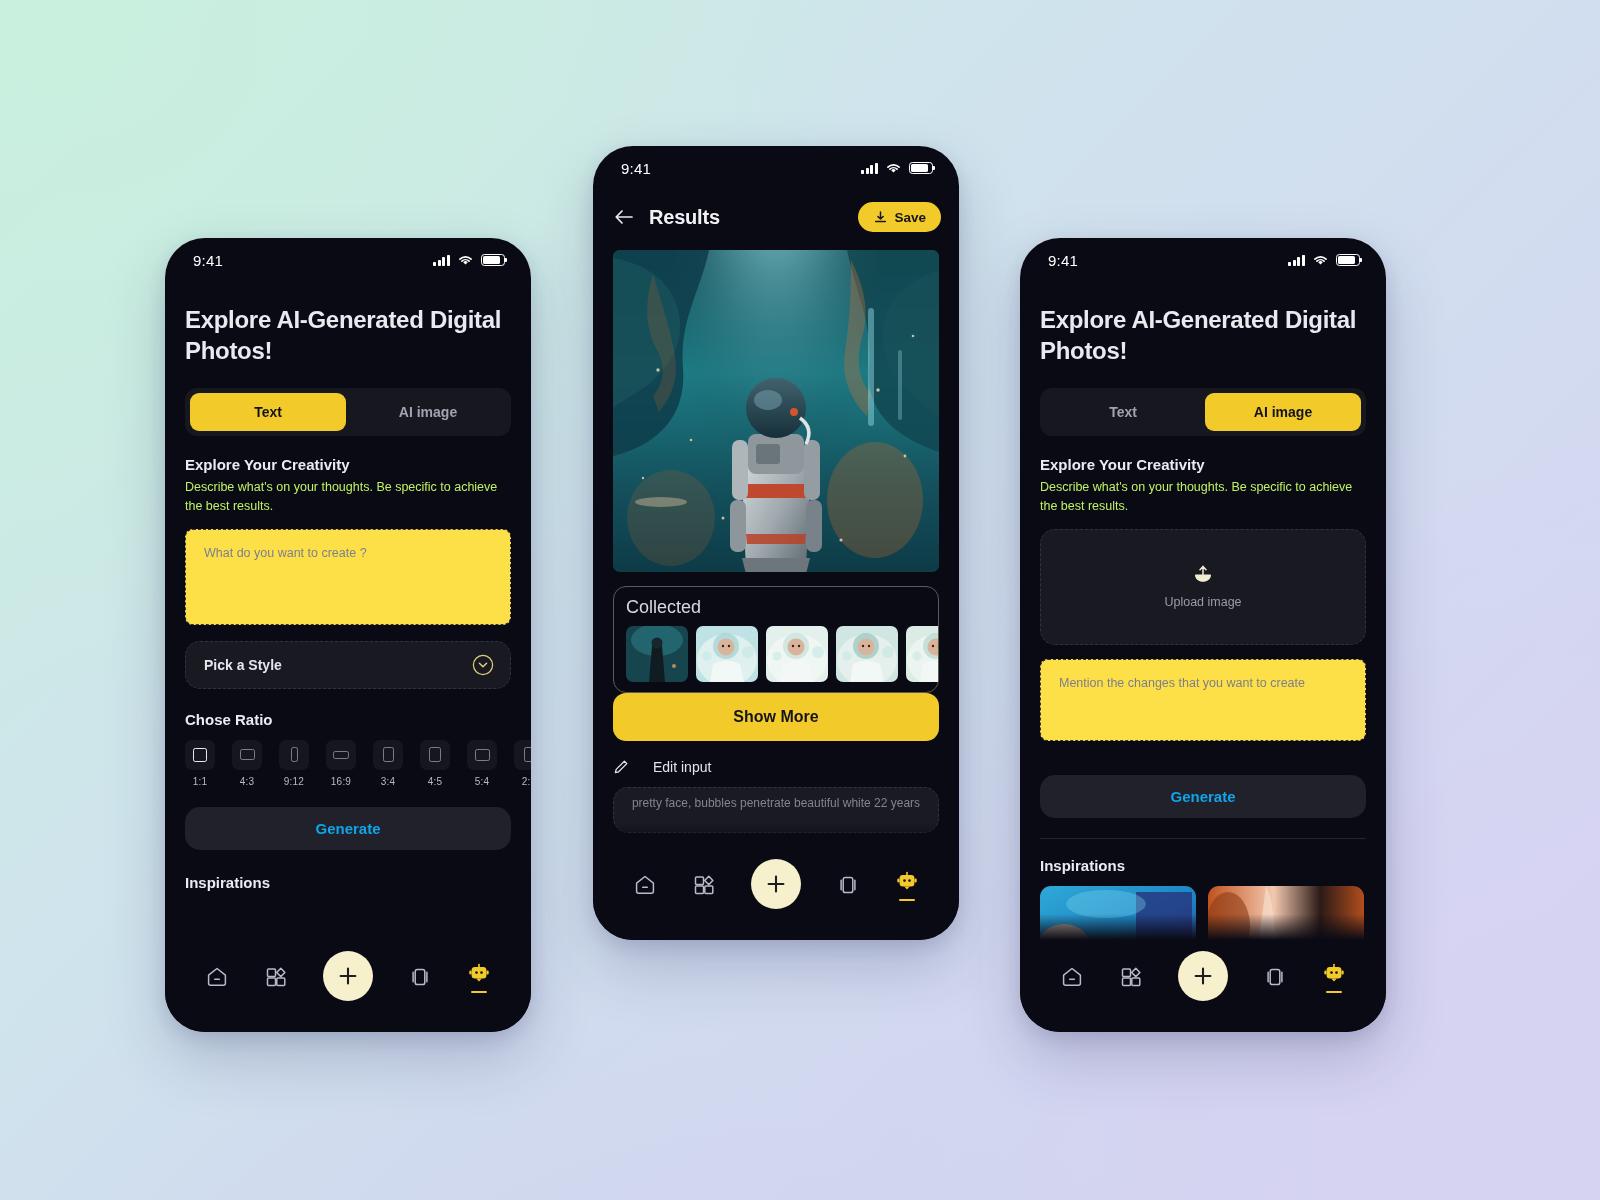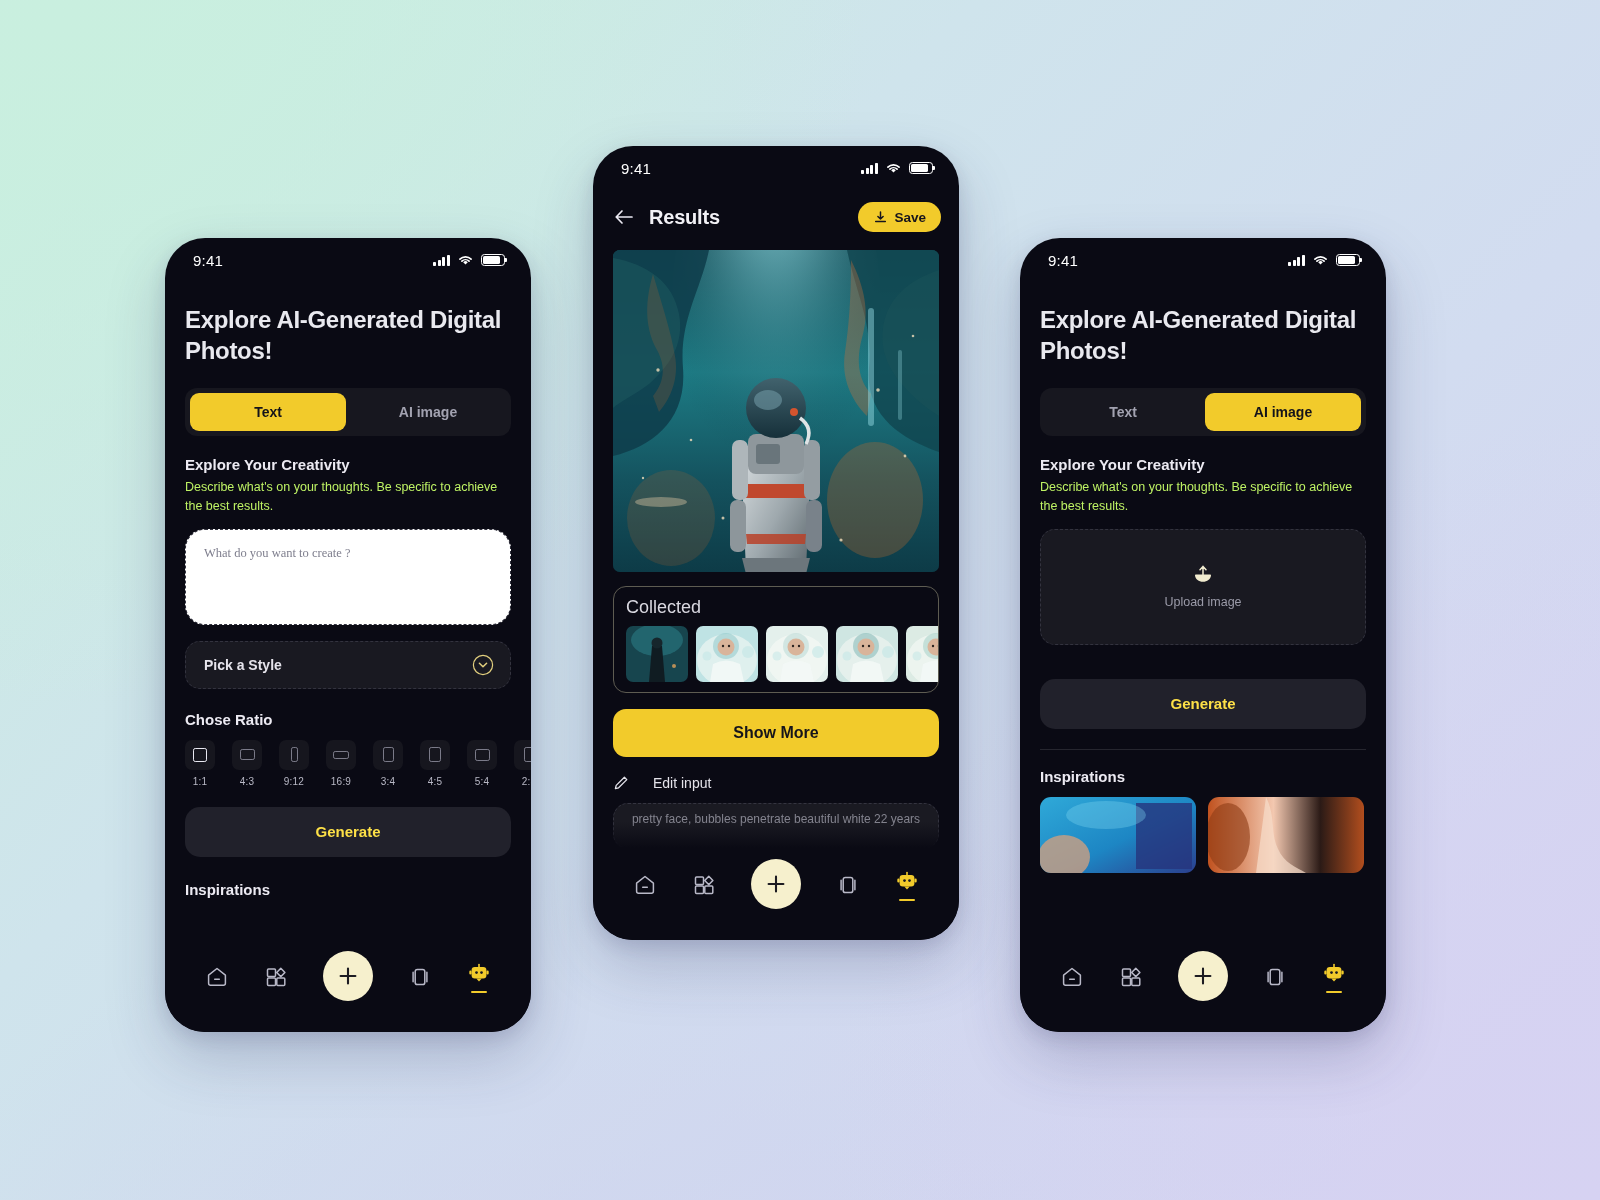--- a/index.html
+++ b/index.html
@@ -60,23 +60,22 @@
   }
   .seg-btn {
     flex:1; text-align:center; padding:11px 0; border-radius:9px;
     font-size:14px; font-weight:700; color:#a2a2b0; cursor:pointer;
     border:none; background:transparent; font-family:inherit;
   }
   .seg-btn.active { background:#f2cb2b; color:#14131a; }
 
   
   .dash-box {
-    margin:14px 20px 0; background:#ffffff; border:1.3px dashed #33333f;
-    border-radius:20px;
-    font-family:Liberation Serif, serif;
+    margin:14px 20px 0; background:#fde047; border:1.3px dashed #33333f;
+    border-radius:8px;
   }
   .prompt-box { height:96px; padding:16px 18px; }
   .prompt-ph { color:#7e7e8d; font-size:12.5px; }
 
   .style-row {
     margin:16px 20px 0; background:#191921; border:1.3px dashed #33333f;
     border-radius:15px; height:48px; display:flex; align-items:center;
     justify-content:space-between; padding:0 16px 0 18px; cursor:pointer;
   }
   .style-row .lbl { color:#e6e4ec; font-size:14px; font-weight:600; }
@@ -92,22 +91,22 @@
     width:30px; height:30px; border-radius:7px; background:#16161e;
     display:flex; align-items:center; justify-content:center;
   }
   .ratio-chip i { display:block; border:1.6px solid #7b7b89; border-radius:2.2px; }
   .ratio-chip.sel i { border-color:#e9e9f2; }
   .ratio-lbl { color:#b9b9c6; font-size:10px; margin-top:6px; letter-spacing:.2px; }
 
   
   .generate-btn {
     display:block; margin:20px 20px 0; width:calc(100% - 40px);
-    height:50px; border-radius:15px; background:#21212b; border:none;
-    color:#fde047; font-size:15px; font-weight:600; font-family:inherit; cursor:pointer;
+    height:43px; border-radius:15px; background:#21212b; border:none;
+    color:#0ea5e9; font-size:15px; font-weight:600; font-family:inherit; cursor:pointer;
   }
   .inspi-h { margin-top:24px; }
 
   
   .tabbar {
     position:absolute; left:0; right:0; bottom:0; height:92px;
     background:#0a0a14; display:flex; align-items:center;
     justify-content:space-around; padding:0 22px 18px;
   }
   .tab { display:flex; flex-direction:column; align-items:center; cursor:pointer; }
@@ -136,21 +135,21 @@
 
   .collected {
     margin:14px 20px 0; border:1.2px solid #5e5c52; border-radius:13px;
     padding:10px 0 10px 12px; overflow:hidden;
   }
   .collected-lbl { color:#d9d8e0; font-size:18px; margin-bottom:8px; }
   .coll-strip { display:flex; gap:8px; }
   .coll-thumb { flex:0 0 auto; width:62px; height:56px; border-radius:7px; overflow:hidden; position:relative; }
 
   .show-more {
-    display:block; margin:16px 20px 0; width:calc(100% - 40px); height:48px;
+    display:block; margin:0 20px 0; width:calc(100% - 40px); height:48px;
     border-radius:13px; background:#f2cb2b; border:none;
     color:#15141b; font-size:16px; font-weight:700; font-family:inherit; cursor:pointer;
   }
   .edit-row { display:flex; align-items:center; gap:24px; padding:0 20px; margin-top:18px; cursor:pointer; }
   .edit-row span { color:#e4e3ea; font-size:14px; }
   .edit-input {
     margin:12px 20px 0; background:#1a1a22; border:1.3px dashed #343440;
     border-radius:15px; height:46px; padding:8px 16px; overflow:hidden;text-align:center;
   }
   .edit-input p { color:#84848f; font-size:12px; white-space:nowrap; }
@@ -573,20 +572,23 @@
   <div class="section-sub">Describe what's on your thoughts. Be specific to achieve the best results.</div>
 
   <div class="upload-box">
     <svg width="22" height="22" viewBox="0 0 22 22">
       <path d="M11 2.5v8M11 2.5 8 5.8M11 2.5l3 3.3" fill="none" stroke="#f2ecd0" stroke-width="1.5" stroke-linecap="round" stroke-linejoin="round"></path>
       <path d="M4 10.5h14a1 1 0 0 1 1 1.2c-.7 3.6-3.6 6-8 6s-7.3-2.4-8-6a1 1 0 0 1 1-1.2z" fill="#f2ecd0"></path>
     </svg>
     <div class="upload-lbl">Upload image</div>
   </div>
 
+  <div class="dash-box prompt-box" style="height:82px">
+    <div class="prompt-ph">Mention the changes that you want to create</div>
+  </div>
 
   <button class="generate-btn" style="margin-top:34px">Generate</button>
 
   <div class="divider"></div>
   <div class="section-h" style="margin-top:18px">Inspirations</div>
 
   <div class="inspi-strip">
     <div class="inspi-card">
       <svg width="100%" height="100%" viewBox="0 0 156 76" preserveAspectRatio="none">
         <defs>

